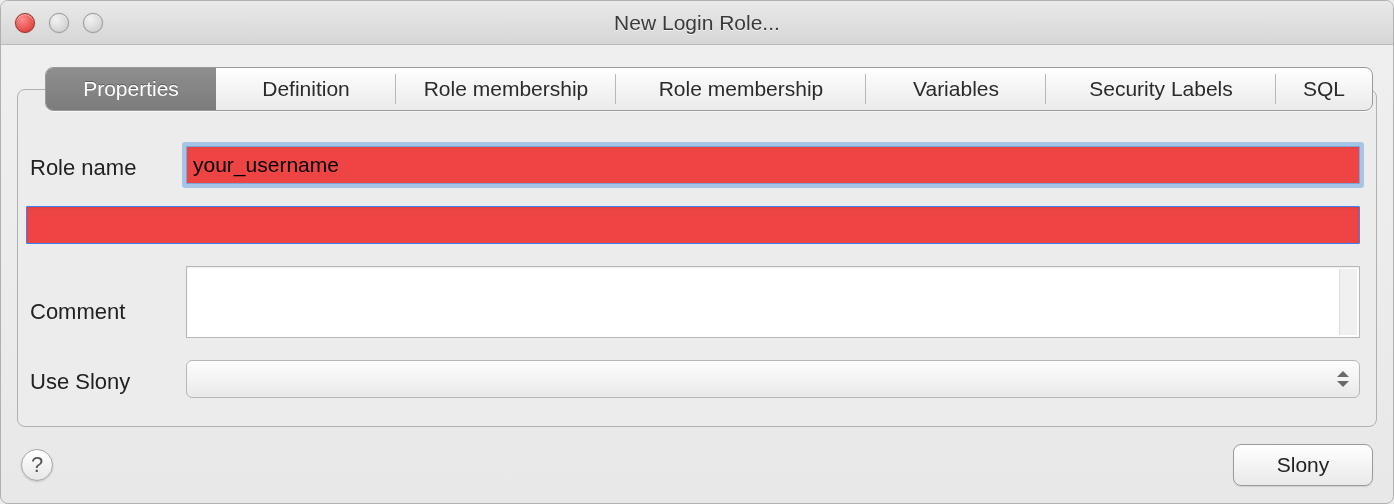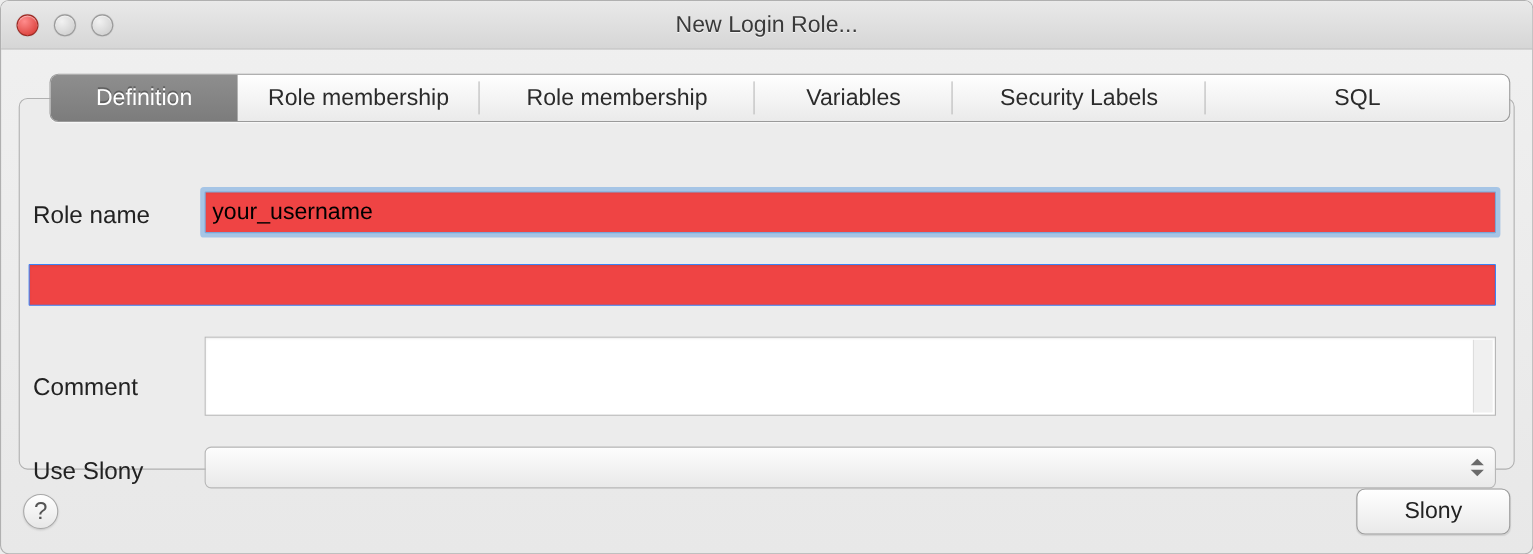--- a/index.html
+++ b/index.html
@@ -117,21 +117,20 @@
     z-index: 1;
   }
 
   .form {
     padding: 10px 16px 0 8px;
   }
   .row {
     display: flex;
     align-items: center;
     margin-bottom: 22px;
-    margin-top: 28px;
   }
   .row.tall { align-items: center; }
   .label {
     flex: 0 0 160px;
     font-size: 22px;
     color: #222;
     padding-left: 4px;
     padding-top: 6px;
   }
   .field {
@@ -285,21 +284,22 @@
                 <div class="arr down"></div>
               </div>
             </div>
           </div>
         </div>
 
       </div>
     </div>
 
     <div class="tabstrip">
-      <div class="tab tab-properties active">Definition</div>
+      <div class="tab tab-properties active">Properties</div>
+      <div class="tab tab-definition">Definition</div>
       <div class="tab tab-roleprivs">Role membership</div>
       <div class="tab tab-rolememb">Role membership</div>
       <div class="tab tab-variables">Variables</div>
       <div class="tab tab-seclabels">Security Labels</div>
       <div class="tab tab-sql">SQL</div>
     </div>
 
     <div class="footer">
       <div class="help">?</div>
       <div class="spacer"></div>

